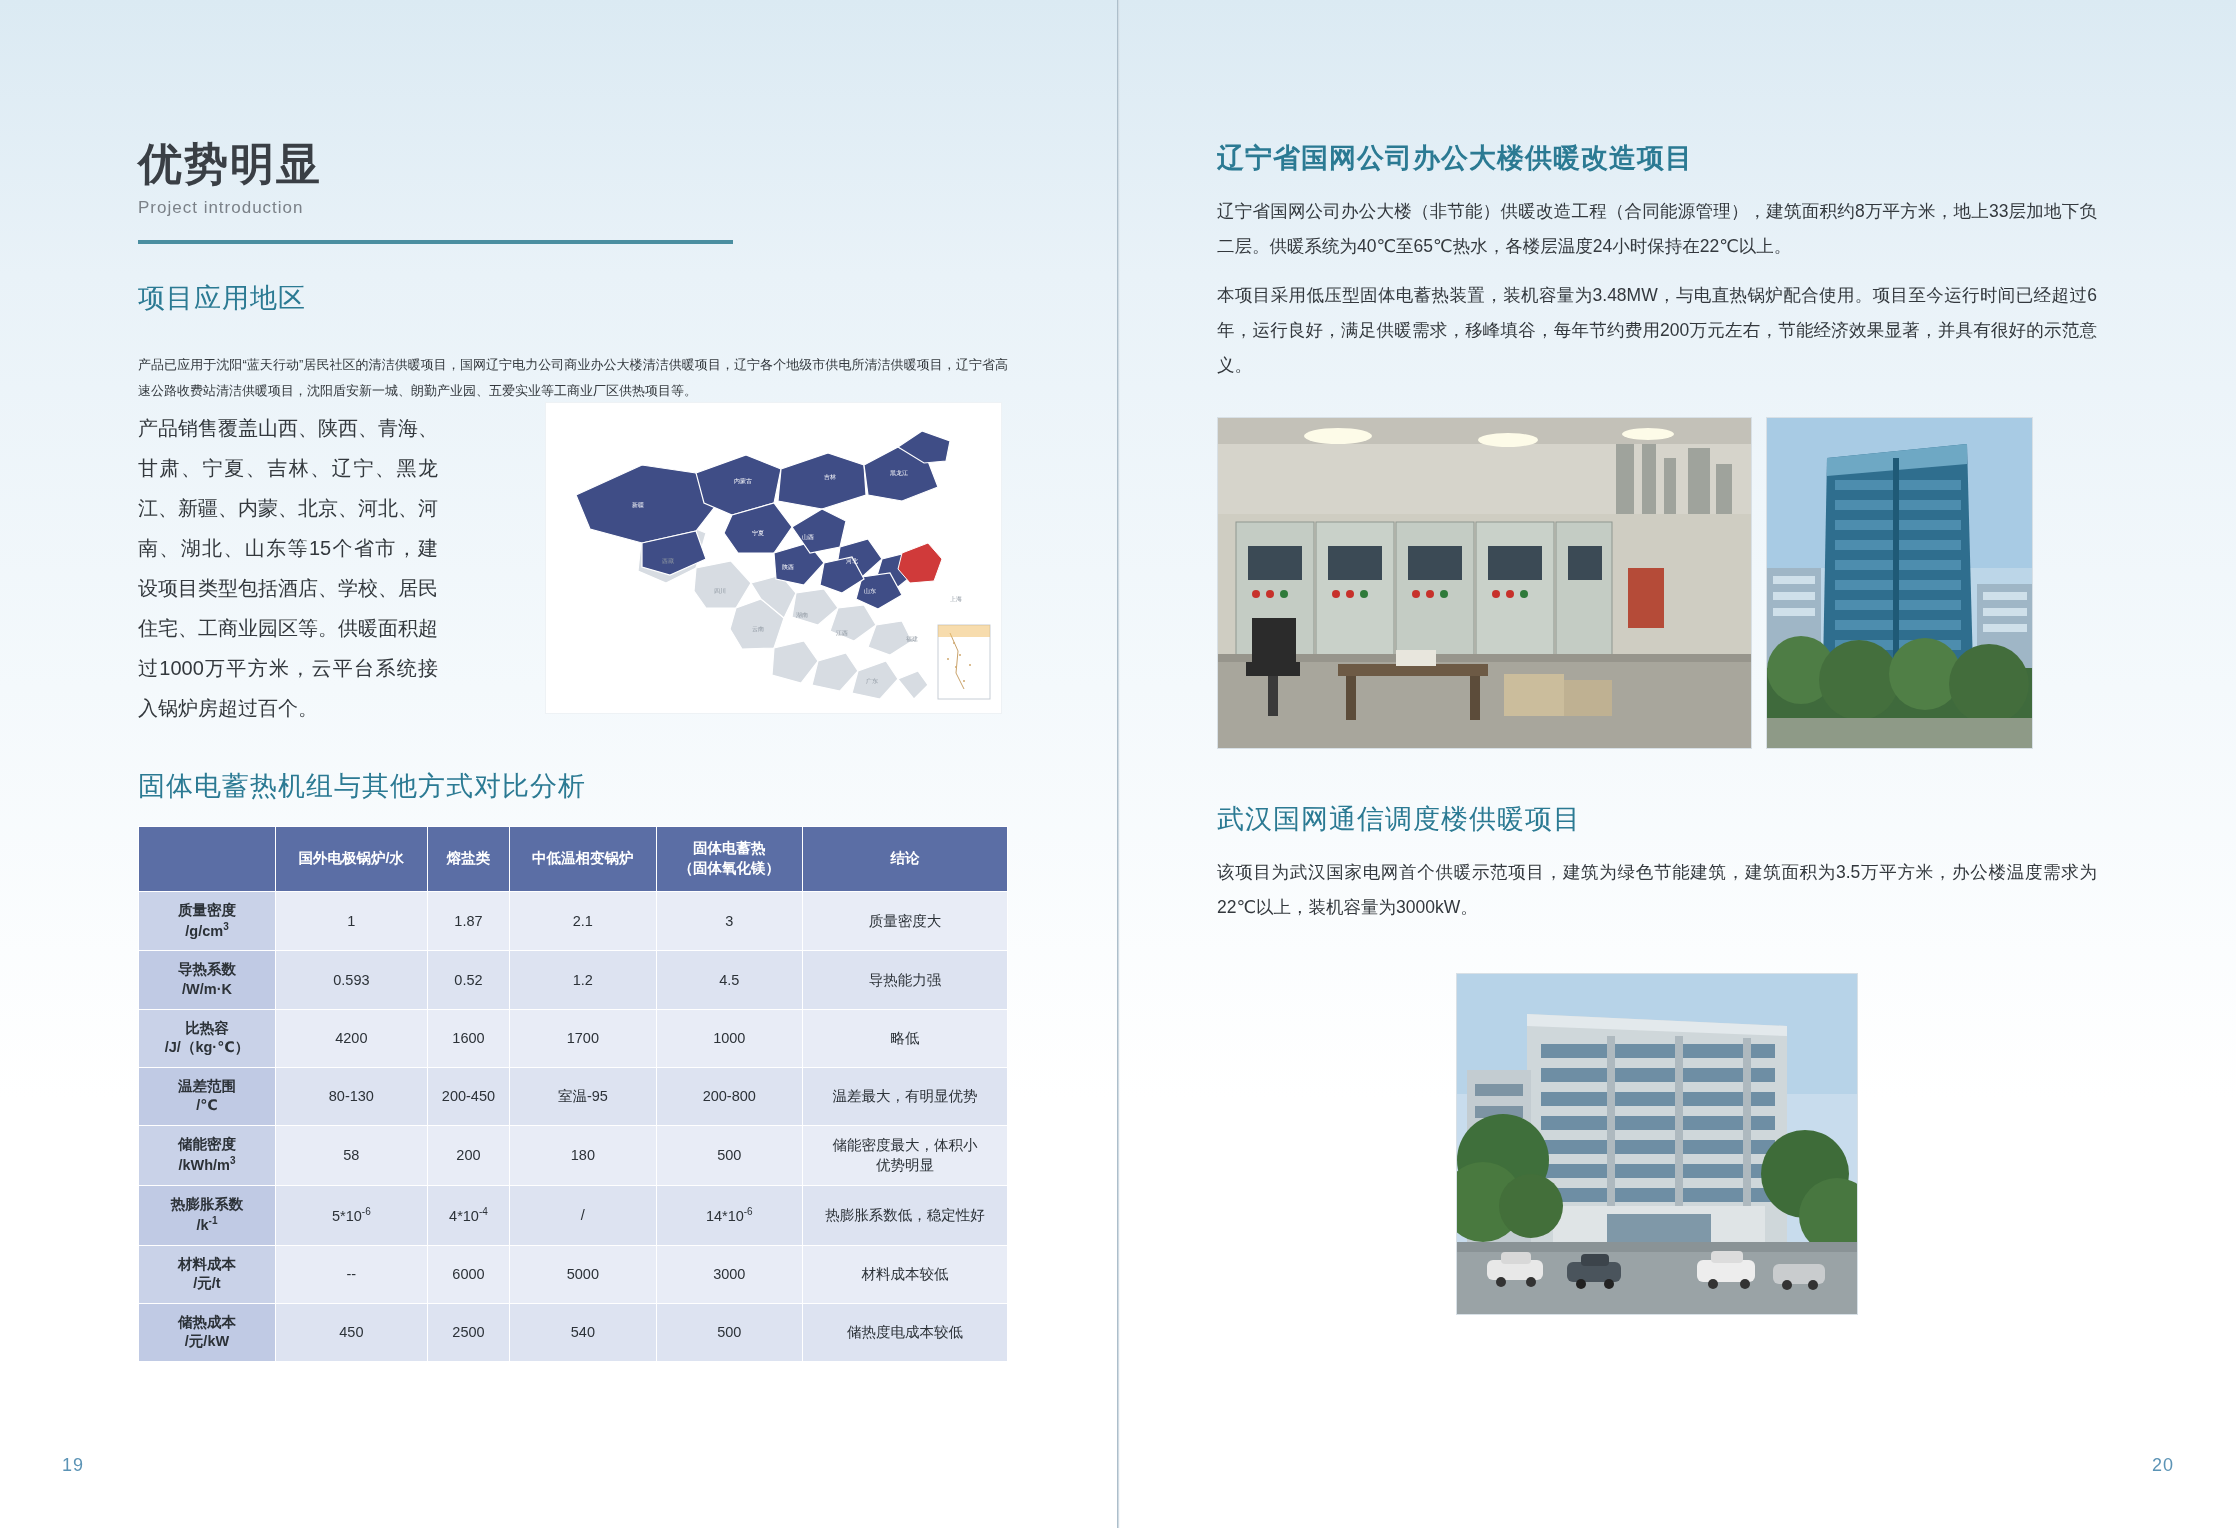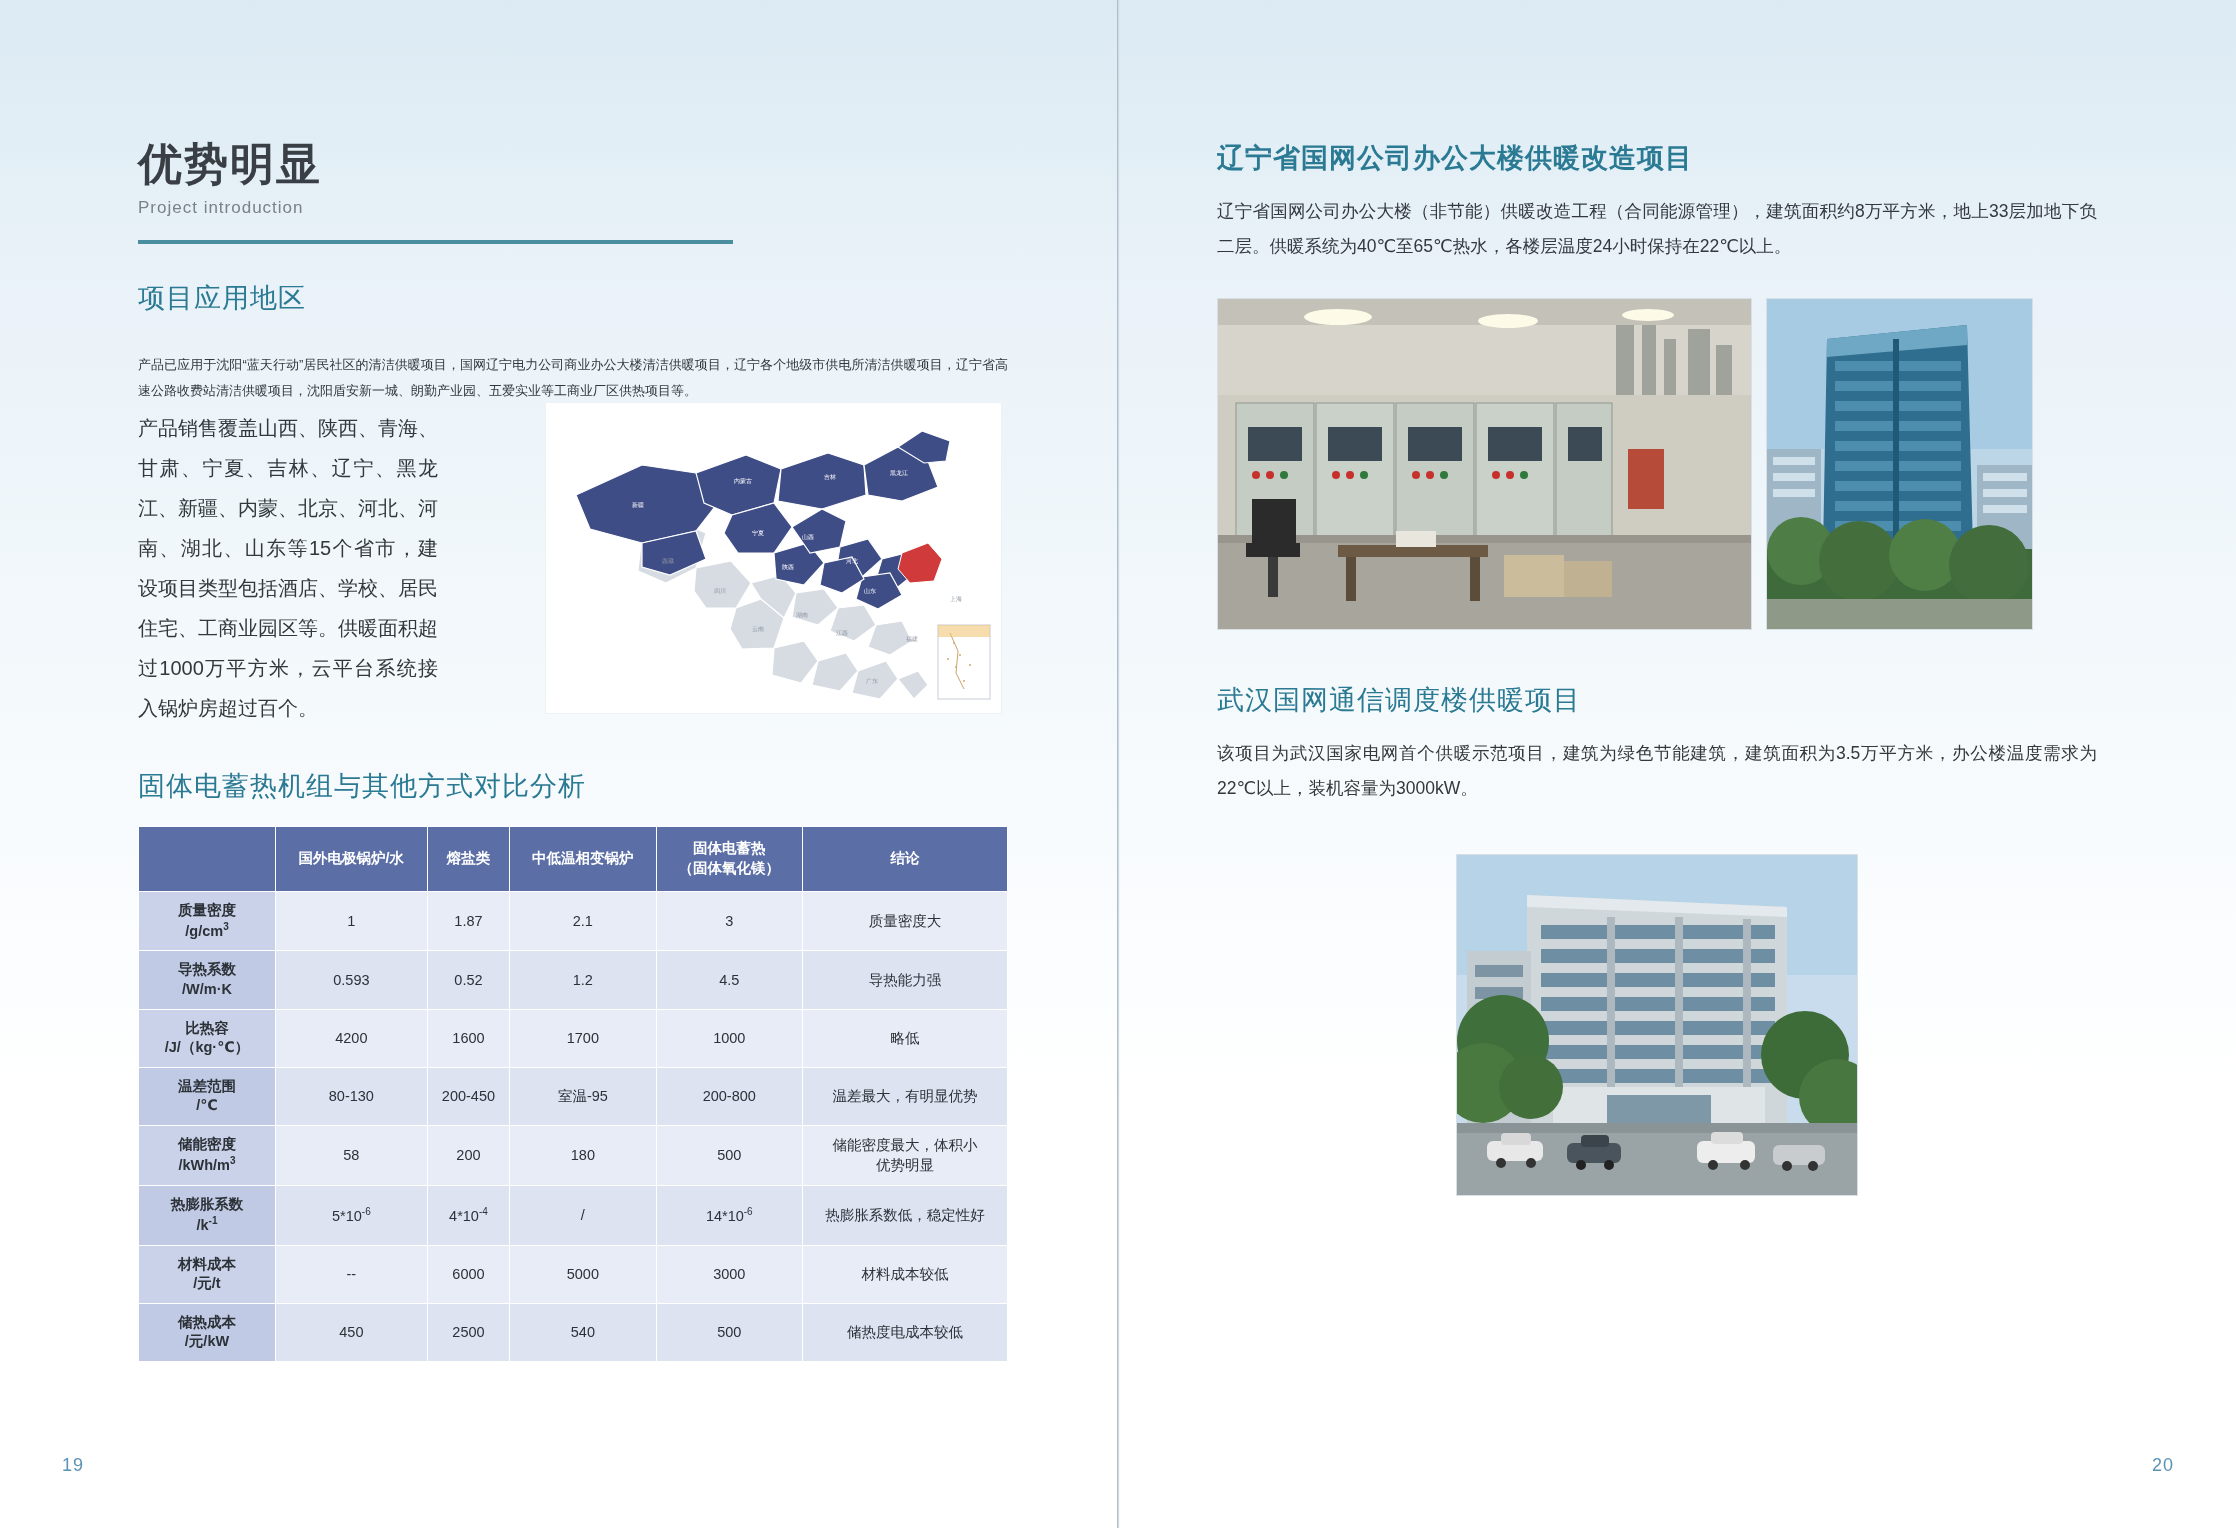--- a/index.html
+++ b/index.html
@@ -294,20 +294,21 @@
 
   <div class="gutter"></div>
 
   <div class="page page-right">
     <div class="r-inner">
 
       <div class="r-title">辽宁省国网公司办公大楼供暖改造项目</div>
 
       <div class="r-text">
         <p>辽宁省国网公司办公大楼（非节能）供暖改造工程（合同能源管理），建筑面积约8万平方米，地上33层加地下负二层。供暖系统为40℃至65℃热水，各楼层温度24小时保持在22℃以上。</p>
+        <p>本项目采用低压型固体电蓄热装置，装机容量为3.48MW，与电直热锅炉配合使用。项目至今运行时间已经超过6年，运行良好，满足供暖需求，移峰填谷，每年节约费用200万元左右，节能经济效果显著，并具有很好的示范意义。</p>
       </div>
 
       <div class="photo-row">
         <div class="photo ph1">
           <svg width="533" height="330" viewBox="0 0 533 330">
             <rect width="533" height="330" fill="#b9b7ad"></rect>
             <rect x="0" y="0" width="533" height="96" fill="#d6d4cb"></rect>
             <rect x="0" y="0" width="533" height="26" fill="#c3c1b8"></rect>
 
             <ellipse cx="120" cy="18" rx="34" ry="8" fill="#fdfbe8"></ellipse>

